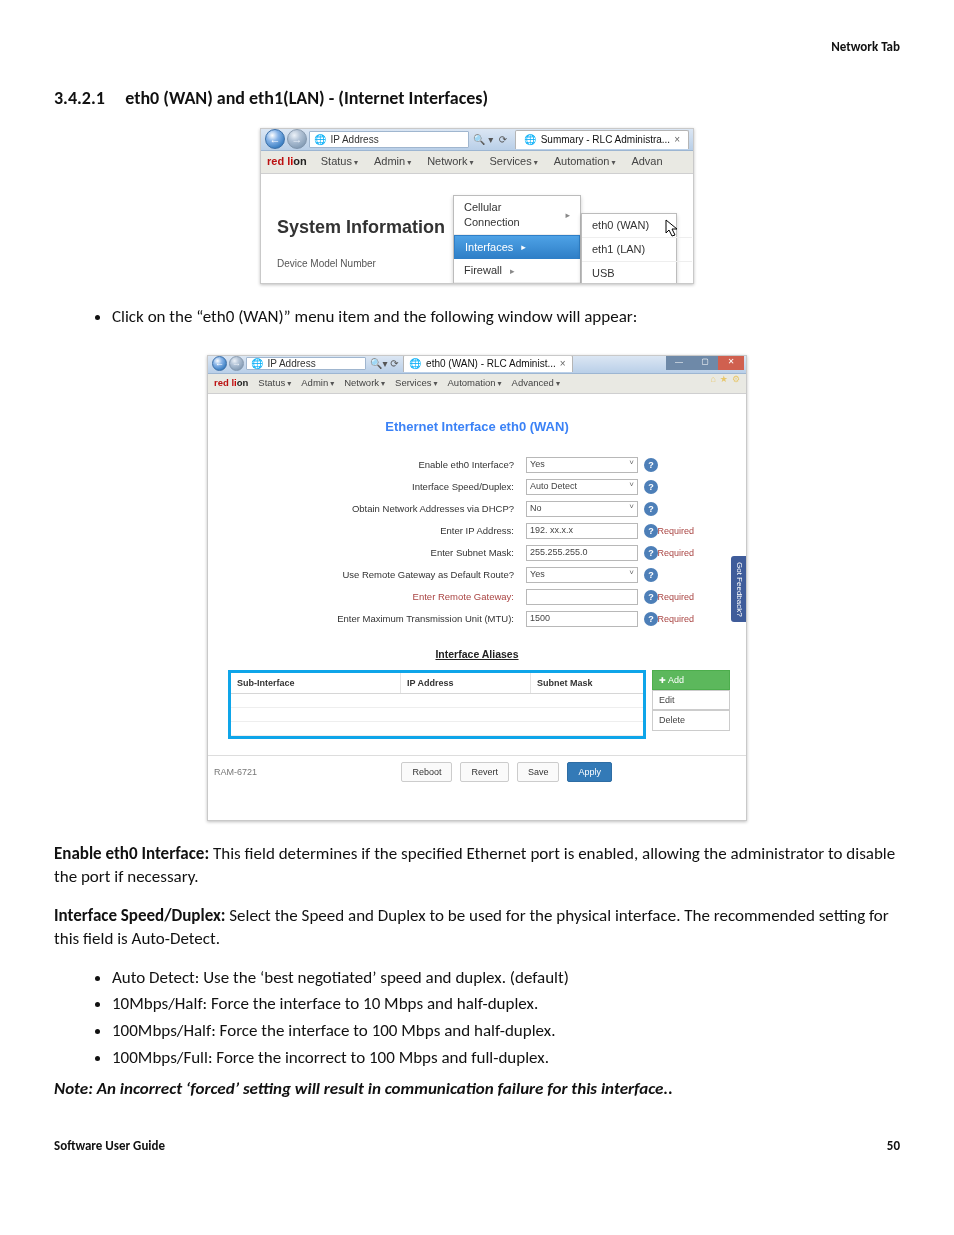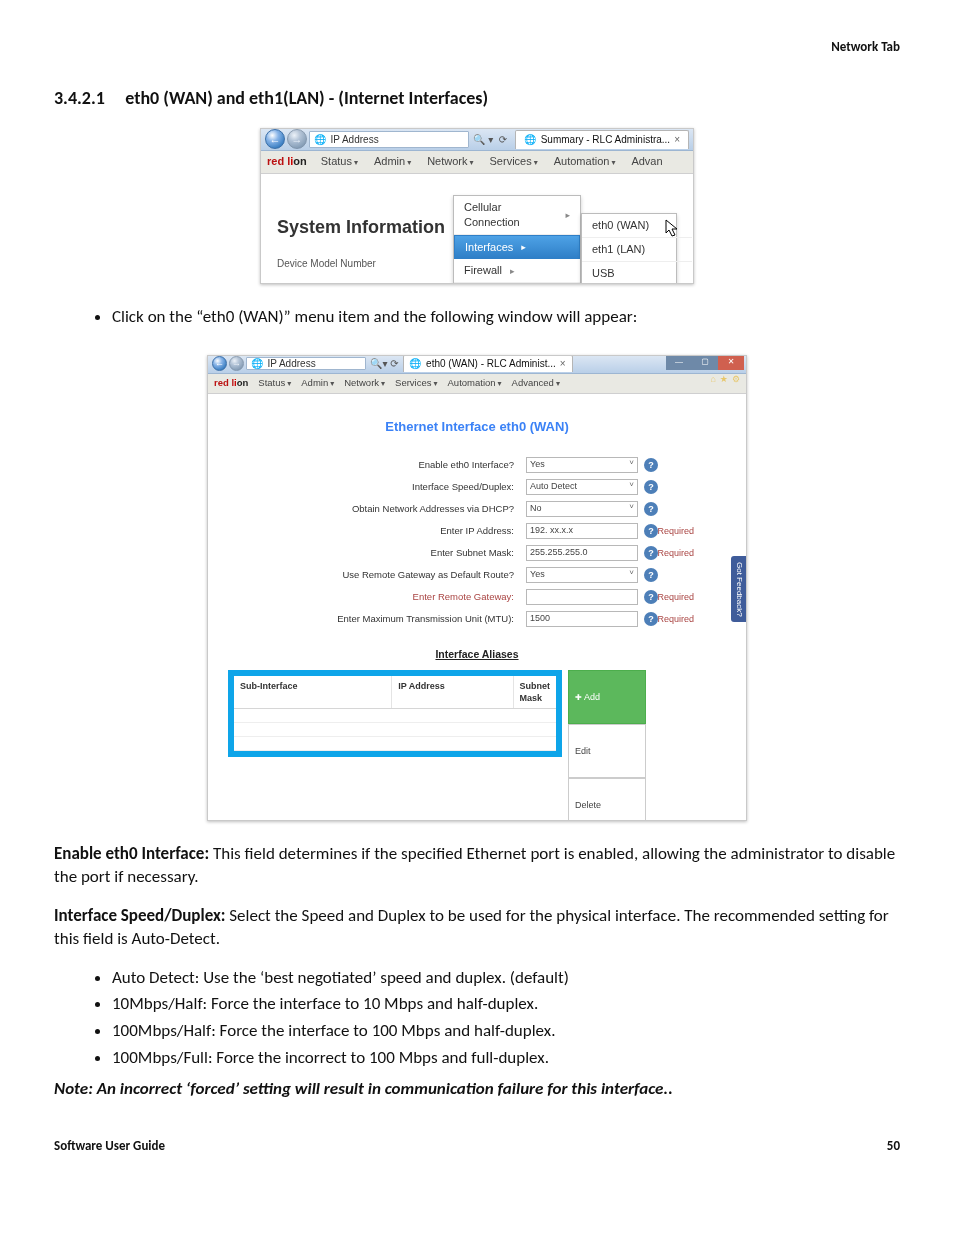--- a/index.html
+++ b/index.html
@@ -138,31 +138,31 @@
   .req{
     font-size:9px;color:var(--req-red);background:transparent;padding:0 2px;
     position:absolute; right:34px;
   }
   .frow{position:relative;}
   .aliashdr{
     text-align:center;font-size:10.5px;text-decoration:underline;color:#222;
     margin:20px 0 8px 0;font-weight:bold;
   }
   .aliastable{
-    border:6px solid #0ea5e9;width:334px;margin-left:4px;display:inline-block;
+    border:3px solid #0ea5e9;width:418px;margin-left:4px;display:inline-block;
   }
   .aliastable .ahead{
     display:flex;font-size:9px;font-weight:bold;color:#333;background:#fff;
     border-bottom:1px solid #d6d6d6;
   }
   .aliastable .ahead div{padding:4px 6px;border-right:1px solid #e4e4e4;}
   .aliastable .arow{height:14px;border-bottom:1px solid #eee;}
   .sidebtns{display:inline-flex;flex-direction:column;gap:0;vertical-align:top;margin-left:6px;}
   .sbtn{
-    width:78px;font-size:9px;padding:20px 6px;border:1px solid #ccc;background:#fff;color:#444;text-align:left;
+    width:78px;font-size:9px;padding:3px 6px;border:1px solid #ccc;background:#fff;color:#444;text-align:left;
   }
   .sbtn.add{background:var(--btn-green);color:#fff;border-color:#4cae4c;}
   .sbtn.add::before{content:"✚ ";font-size:8px;}
   .footbar{
     display:flex;align-items:center;justify-content:flex-start;gap:8px;
     border-top:1px solid #ddd;margin-top:10px;padding:6px 6px;font-size:9px;color:#777;
   }
   .footbar .spacer{flex:1;}
   .fbtn{
     border:1px solid #ccc;background:#fafafa;color:#333;padding:3px 10px;font-size:9px;border-radius:2px;

